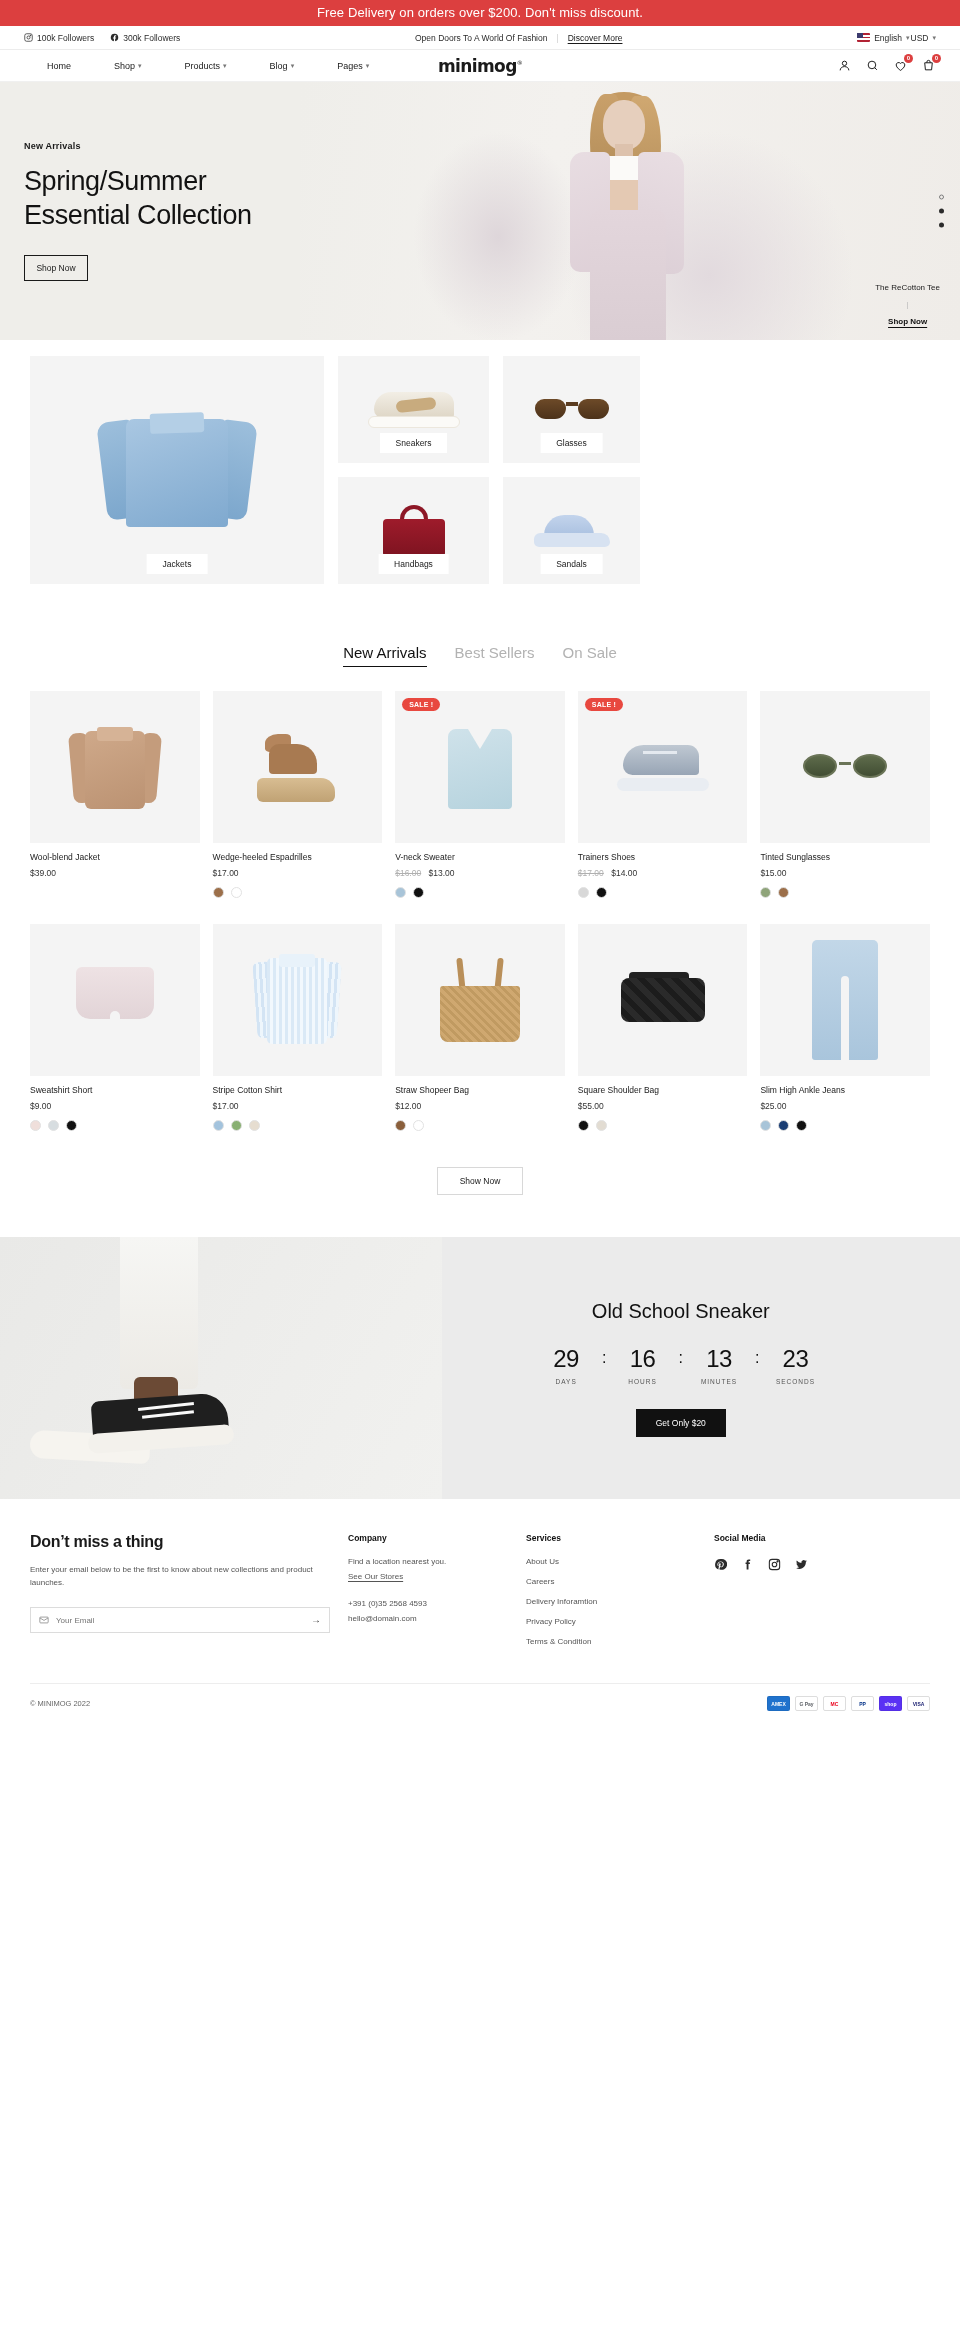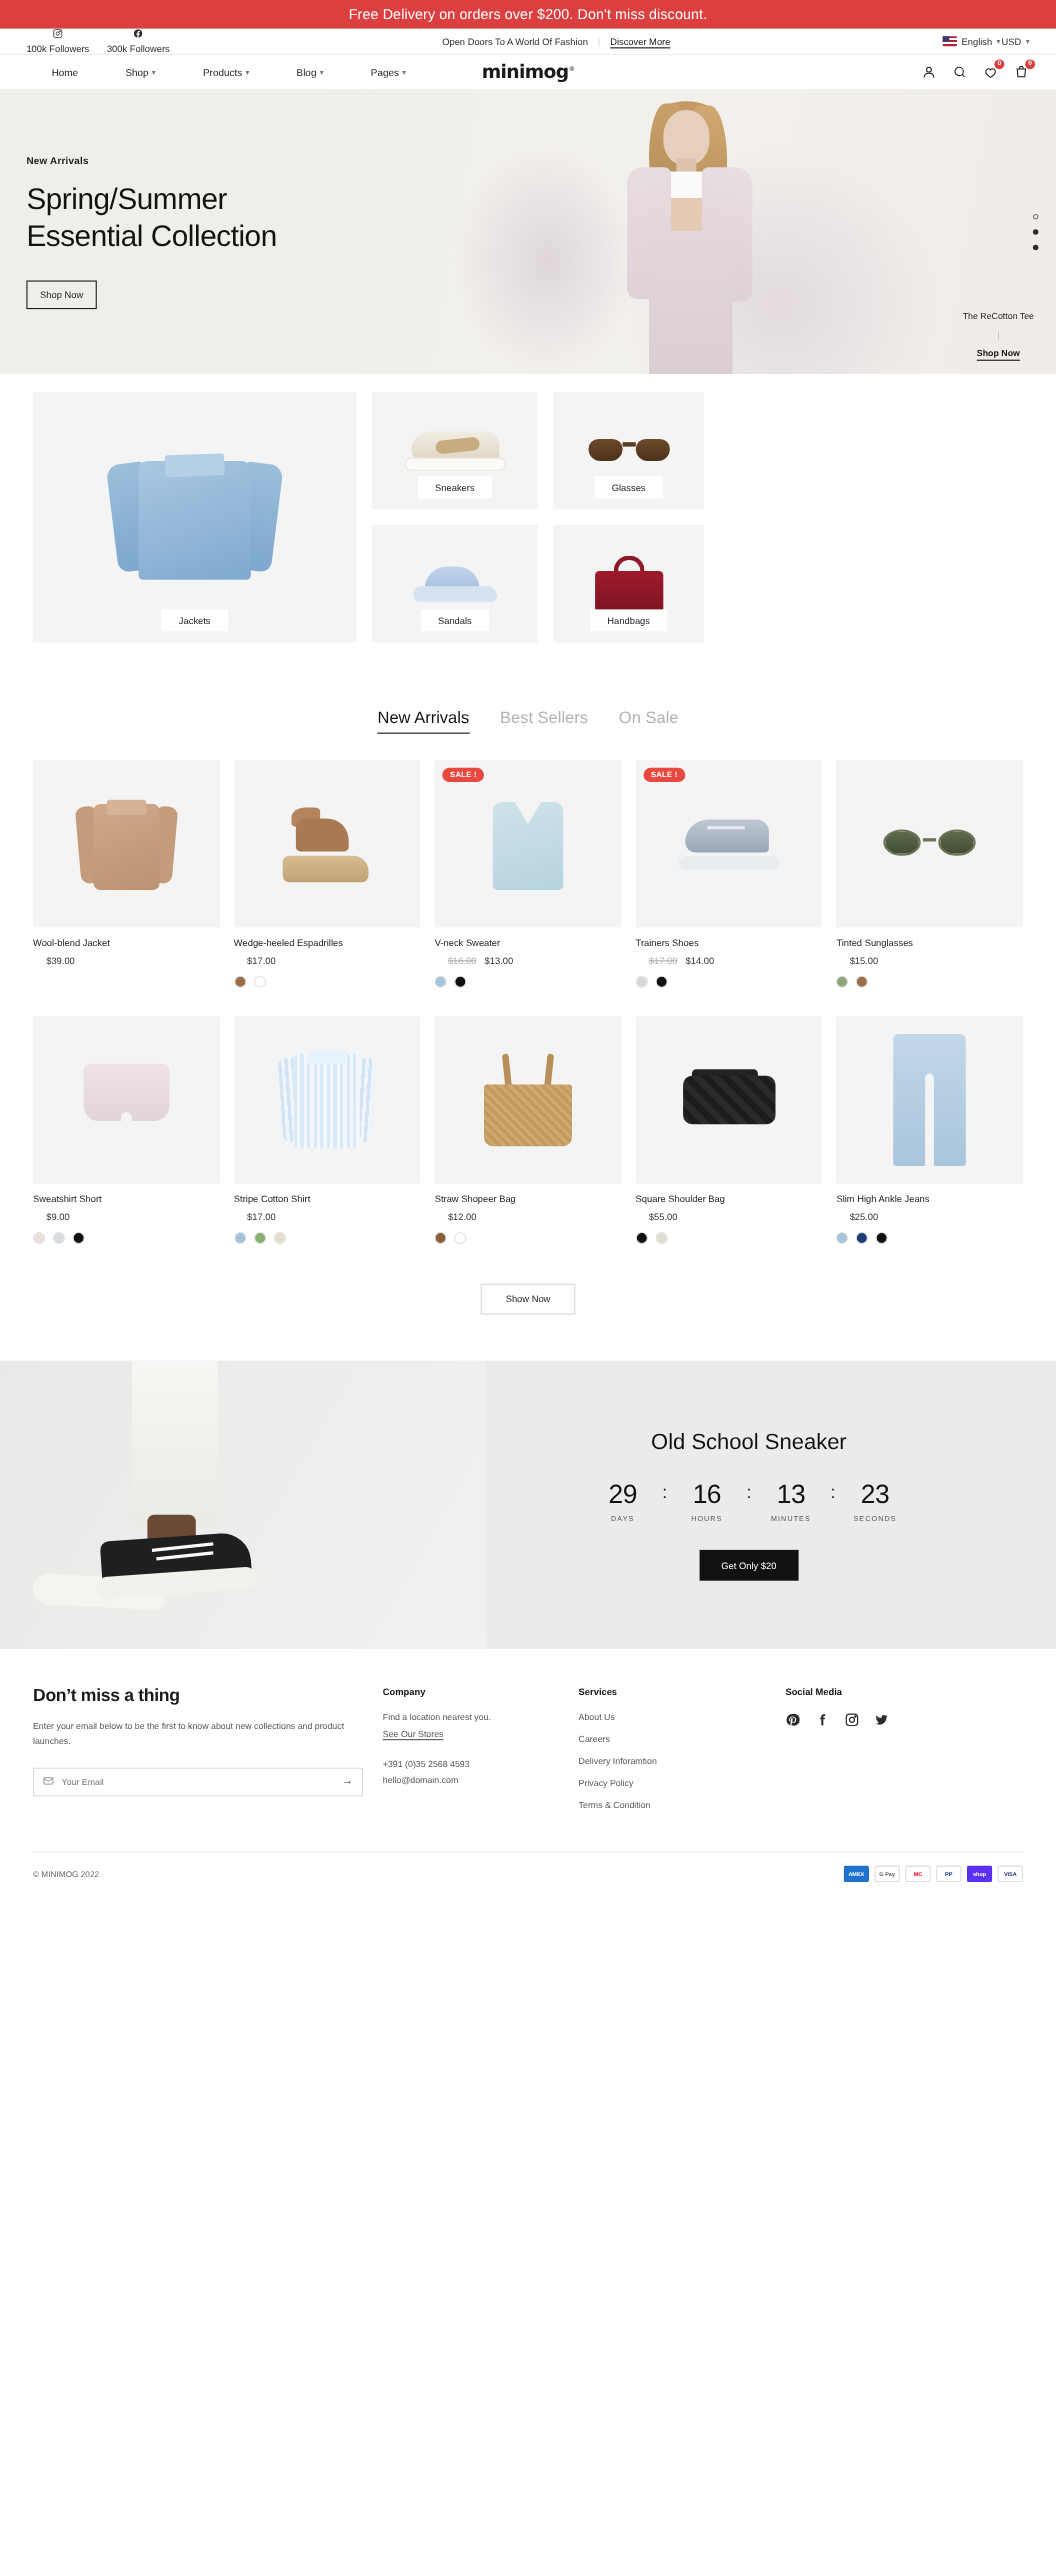--- a/index.html
+++ b/index.html
@@ -27,21 +27,21 @@
   .topbar {
     height: 24px;
     border-bottom: 1px solid #ececec;
     display: flex;
     align-items: center;
     font-size: 8.5px;
     color: #2b2b2b;
     padding: 0 24px;
   }
   .topbar-left { display: flex; align-items: center; gap: 16px; }
-  .social-stat { display: flex; align-items: center; gap: 4px; flex-direction: column; }
+  .social-stat { display: flex; align-items: center; gap: 4px; }
   .social-stat svg { display: block; }
   .topbar-mid {
     flex: 1;
     display: flex;
     justify-content: center;
     align-items: center;
     gap: 9px;
   }
   .topbar-mid .sep { color: #cfcfcf; }
   .topbar-mid a { color: #1a1a1a; text-decoration: underline; text-underline-offset: 2px; }
@@ -251,21 +251,21 @@
   .prod-img {
     position: relative; height: 152px; background: #f4f4f4;
     display: flex; align-items: center; justify-content: center; overflow: hidden;
   }
   .sale-tag {
     position: absolute; left: 7px; top: 7px;
     background: #e8483f; color: #fff; font-size: 7px; font-weight: 700;
     padding: 3px 7px; border-radius: 9px; letter-spacing: .2px;
   }
   .prod-title { font-size: 8.5px; margin-top: 9px; color: #1a1a1a; }
-  .prod-price { font-size: 8.5px; margin-top: 6px; color: #333; margin-left: 12px; }
+  .prod-price { font-size: 8.5px; margin-top: 6px; color: #333; }
   .prod-price .old { color: #b0b0b0; text-decoration: line-through; margin-right: 5px; }
   .swatches { display: flex; gap: 7px; margin-top: 9px; }
   .sw { width: 11px; height: 11px; border-radius: 50%; border: 1px solid #e2e2e2; cursor: pointer; }
   .prod-row2 { margin-top: 26px; }
 
   
   .pa { position: relative; }
   .pa-jacket { width: 88px; height: 92px; }
   .pa-jacket .b { position: absolute; left: 14px; top: 10px; width: 60px; height: 78px; background: linear-gradient(160deg,#cfa98a,#bb9272); border-radius: 6px; }
   .pa-jacket .sl { position: absolute; top: 12px; width: 20px; height: 70px; background: #c49c7c; border-radius: 8px; }
@@ -568,33 +568,33 @@
       <div class="cat-card cat-small">
         <div class="art-glasses">
           <div class="lens l"></div>
             <div class="bridge"></div>
             <div class="lens r"></div>
         </div>
         <span class="cat-label">Glasses</span>
       </div>
 
       <div class="cat-card cat-small">
+        <div class="art-bag">
+          <div class="handle"></div>
+            <div class="box"></div>
+        </div>
+        <span class="cat-label">Handbags</span>
+      </div>
+
+      <div class="cat-card cat-small">
         <div class="art-sandal">
           <div class="strap"></div>
             <div class="base"></div>
         </div>
         <span class="cat-label">Sandals</span>
-      </div>
-
-      <div class="cat-card cat-small">
-        <div class="art-bag">
-          <div class="handle"></div>
-            <div class="box"></div>
-        </div>
-        <span class="cat-label">Handbags</span>
       </div>
 
     </div>
   </div>
 </div>
 
 <div class="wrap">
   <div class="inner">
     <div class="tabs">
       <div class="tab active">New Arrivals</div>

